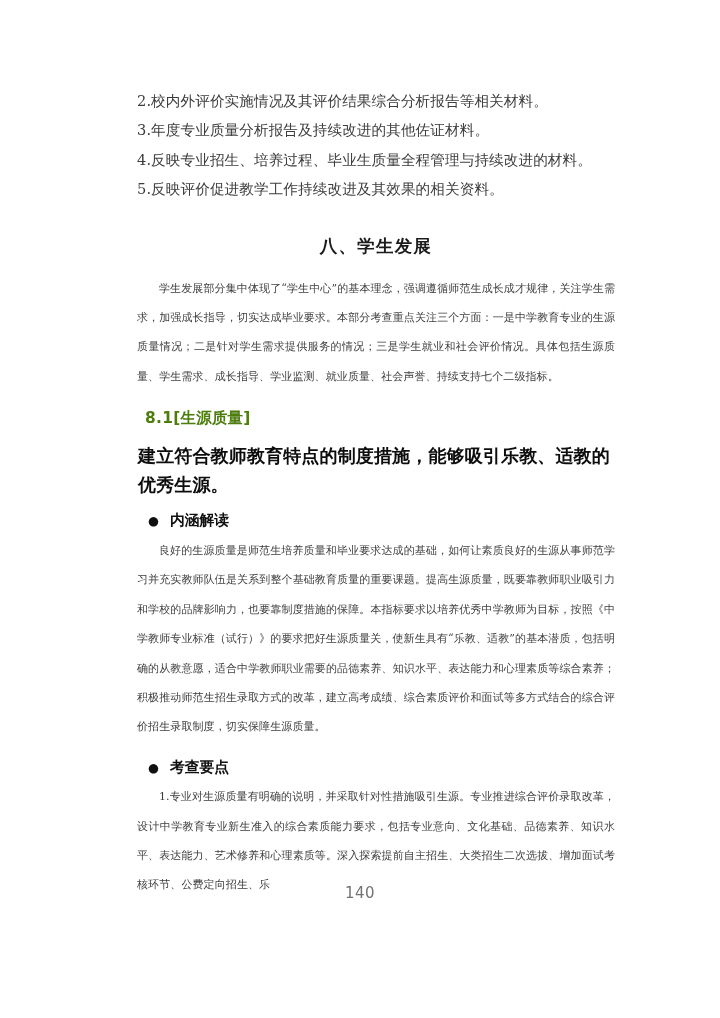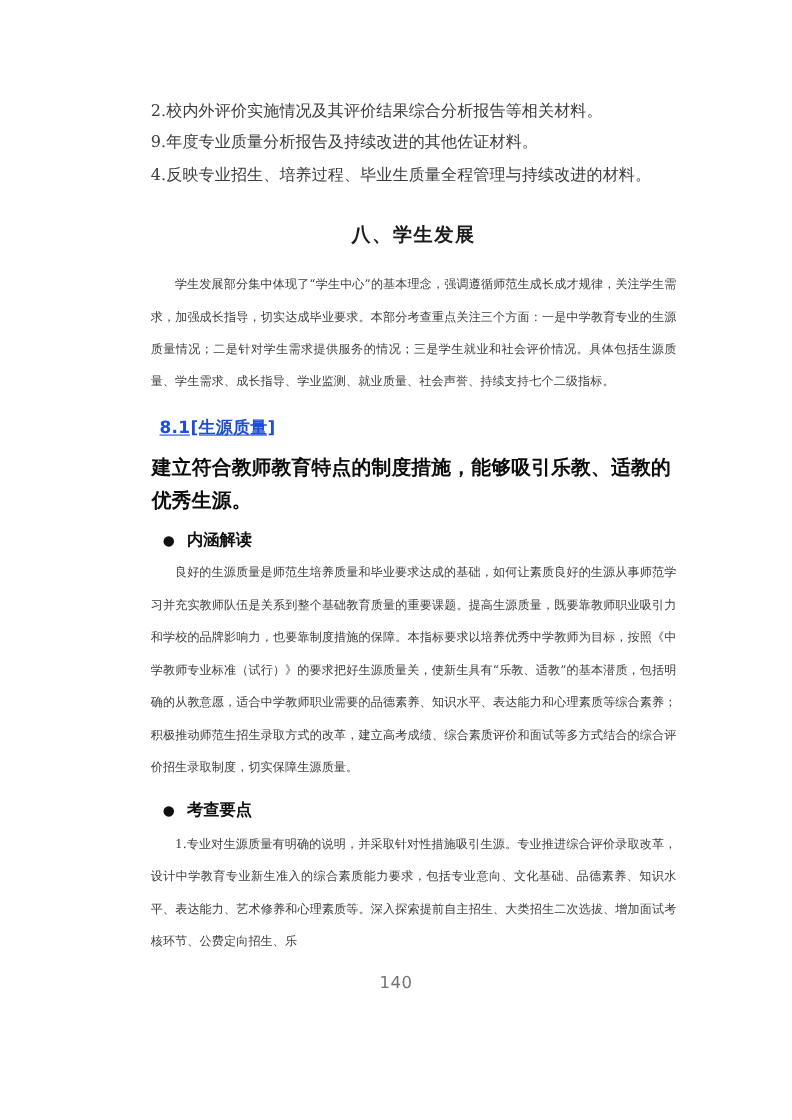--- a/index.html
+++ b/index.html
@@ -62,38 +62,37 @@
 
   
   .chapter-heading {
     text-align: center;
     font-size: 17.4px;
     font-weight: bold;
     color: #1b1b1b;
     letter-spacing: 1.4px;
     margin: 27px 0 13px 0;
     line-height: 30px;
-    font-family: Liberation Mono, monospace;
+    font-family: Liberation Serif, serif;
   }
 
   .para.indent {
     text-indent: 2em;
   }
 
   
   .section-heading {
     font-size: 15.4px;
     font-weight: bold;
-    color: #1d4ed8;
+    color: #4d7c0f;
     margin: 13px 0 3px 0;
     padding-left: 8px;
     line-height: 29.4px;
     letter-spacing: 0.3px;
     font-family: "DejaVu Sans", "Liberation Sans", sans-serif;
-    text-decoration: underline;
   }
 
   
   .criterion {
     font-size: 18px;
     font-weight: bold;
     color: #0d0d0d;
     margin: 7px 0 4px 0;
     padding-left: 1px;
     line-height: 29.4px;
@@ -141,22 +140,23 @@
 </style>
 </head>
 <body>
 
 <div class="page">
 
   <div class="content">
 
     <div class="enum-list">
       <div class="enum-item">2.校内外评价实施情况及其评价结果综合分析报告等相关材料。</div>
-      <div class="enum-item">9.年度专业质量分析报告及持续改进的其他佐证材料。</div>
+      <div class="enum-item">3.年度专业质量分析报告及持续改进的其他佐证材料。</div>
       <div class="enum-item">4.反映专业招生、培养过程、毕业生质量全程管理与持续改进的材料。</div>
+      <div class="enum-item">5.反映评价促进教学工作持续改进及其效果的相关资料。</div>
     </div>
 
     <h1 class="chapter-heading">八、学生发展</h1>
 
     <p class="para indent">学生发展部分集中体现了“学生中心”的基本理念，强调遵循师范生成长成才规律，关注学生需求，加强成长指导，切实达成毕业要求。本部分考查重点关注三个方面：一是中学教育专业的生源质量情况；二是针对学生需求提供服务的情况；三是学生就业和社会评价情况。具体包括生源质量、学生需求、成长指导、学业监测、就业质量、社会声誉、持续支持七个二级指标。</p>
 
     <h2 class="section-heading">8.1[生源质量]</h2>
 
     <p class="criterion">建立符合教师教育特点的制度措施，能够吸引乐教、适教的优秀生源。</p>
 

